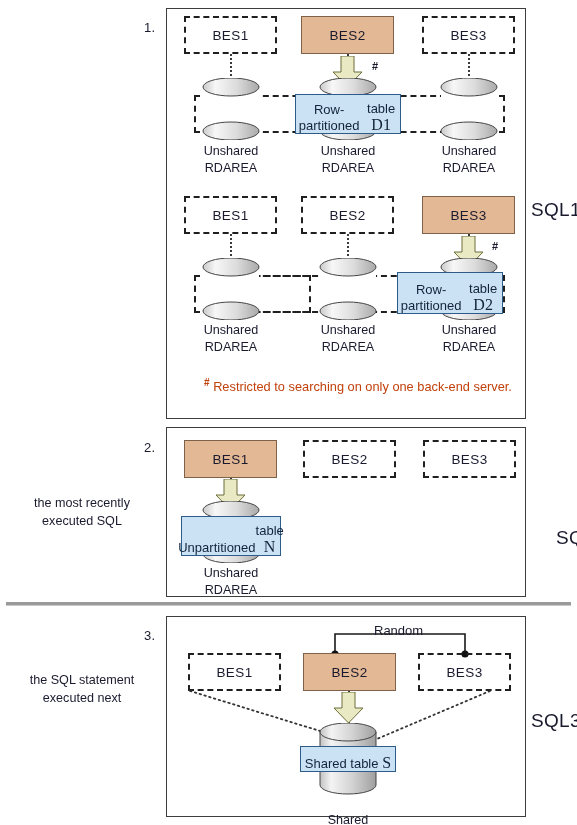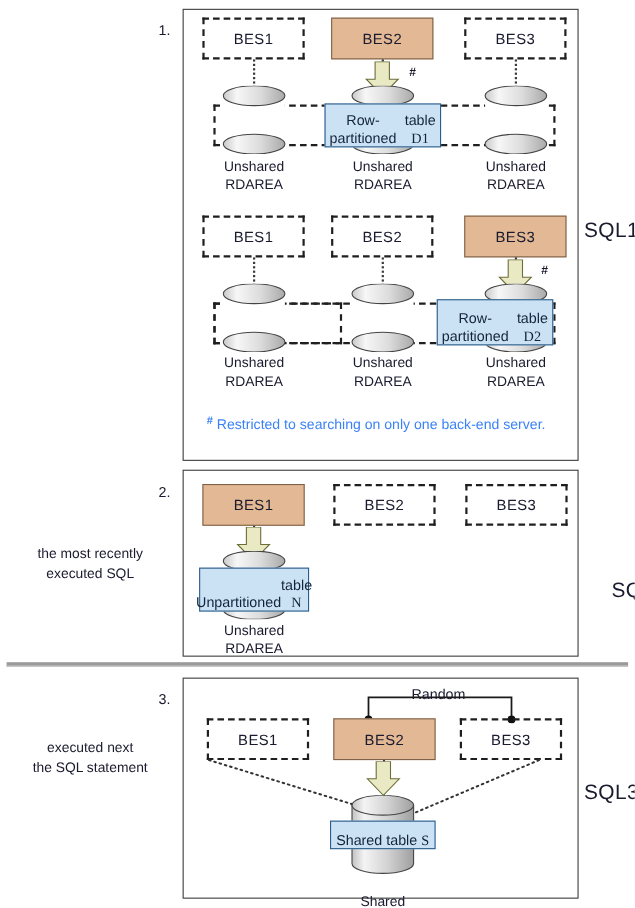--- a/index.html
+++ b/index.html
@@ -134,36 +134,36 @@
     flex-direction: row;
     align-items: flex-end;
     justify-content: center;
     font-size: 13px;
     line-height: 15.5px;
     color: #12233a;
     text-align: center;
   }
   .tbl-box .mono {
     font-family: "Liberation Serif", serif;
-    font-size: 13px;
+    font-size: 16px;
     letter-spacing: 0.2px;
   }
 
   
   .hash-mark {
     position: absolute;
     font-size: 11px;
     font-weight: bold;
     color: #1a1a2e;
   }
   #footnote-1 {
     position: absolute;
-    left: 188px; top: 377px;
+    left: 204px; top: 377px;
     font-size: 12.8px;
-    color: #3b82f6;
+    color: #c2410c;
     white-space: nowrap;
   }
   #footnote-1 .sup {
     font-size: 10px;
     vertical-align: super;
     font-weight: bold;
   }
 
   
   #random-connector { position: absolute; left: 330px; top: 626px; }
@@ -192,22 +192,22 @@
 
 <div class="sql-label" id="sql-label-1">SQL1</div>
 <div class="sql-label" id="sql-label-2">SQL2</div>
 <div class="sql-label" id="sql-label-3">SQL3</div>
 
 <div class="side-caption" id="side-caption-2">
   <div>the most recently</div>
   <div>executed SQL</div>
 </div>
 <div class="side-caption" id="side-caption-3">
+  <div>the SQL statement</div>
   <div>executed next</div>
-  <div>the SQL statement</div>
 </div>
 
 <div class="bes inactive" style="left:184px; top:16px;">
   <span>BES1</span>
 </div>
 <div class="bes active" style="left:301px; top:16px;">
   <span>BES2</span>
 </div>
 <div class="bes inactive" style="left:422px; top:16px;">
   <span>BES3</span>

